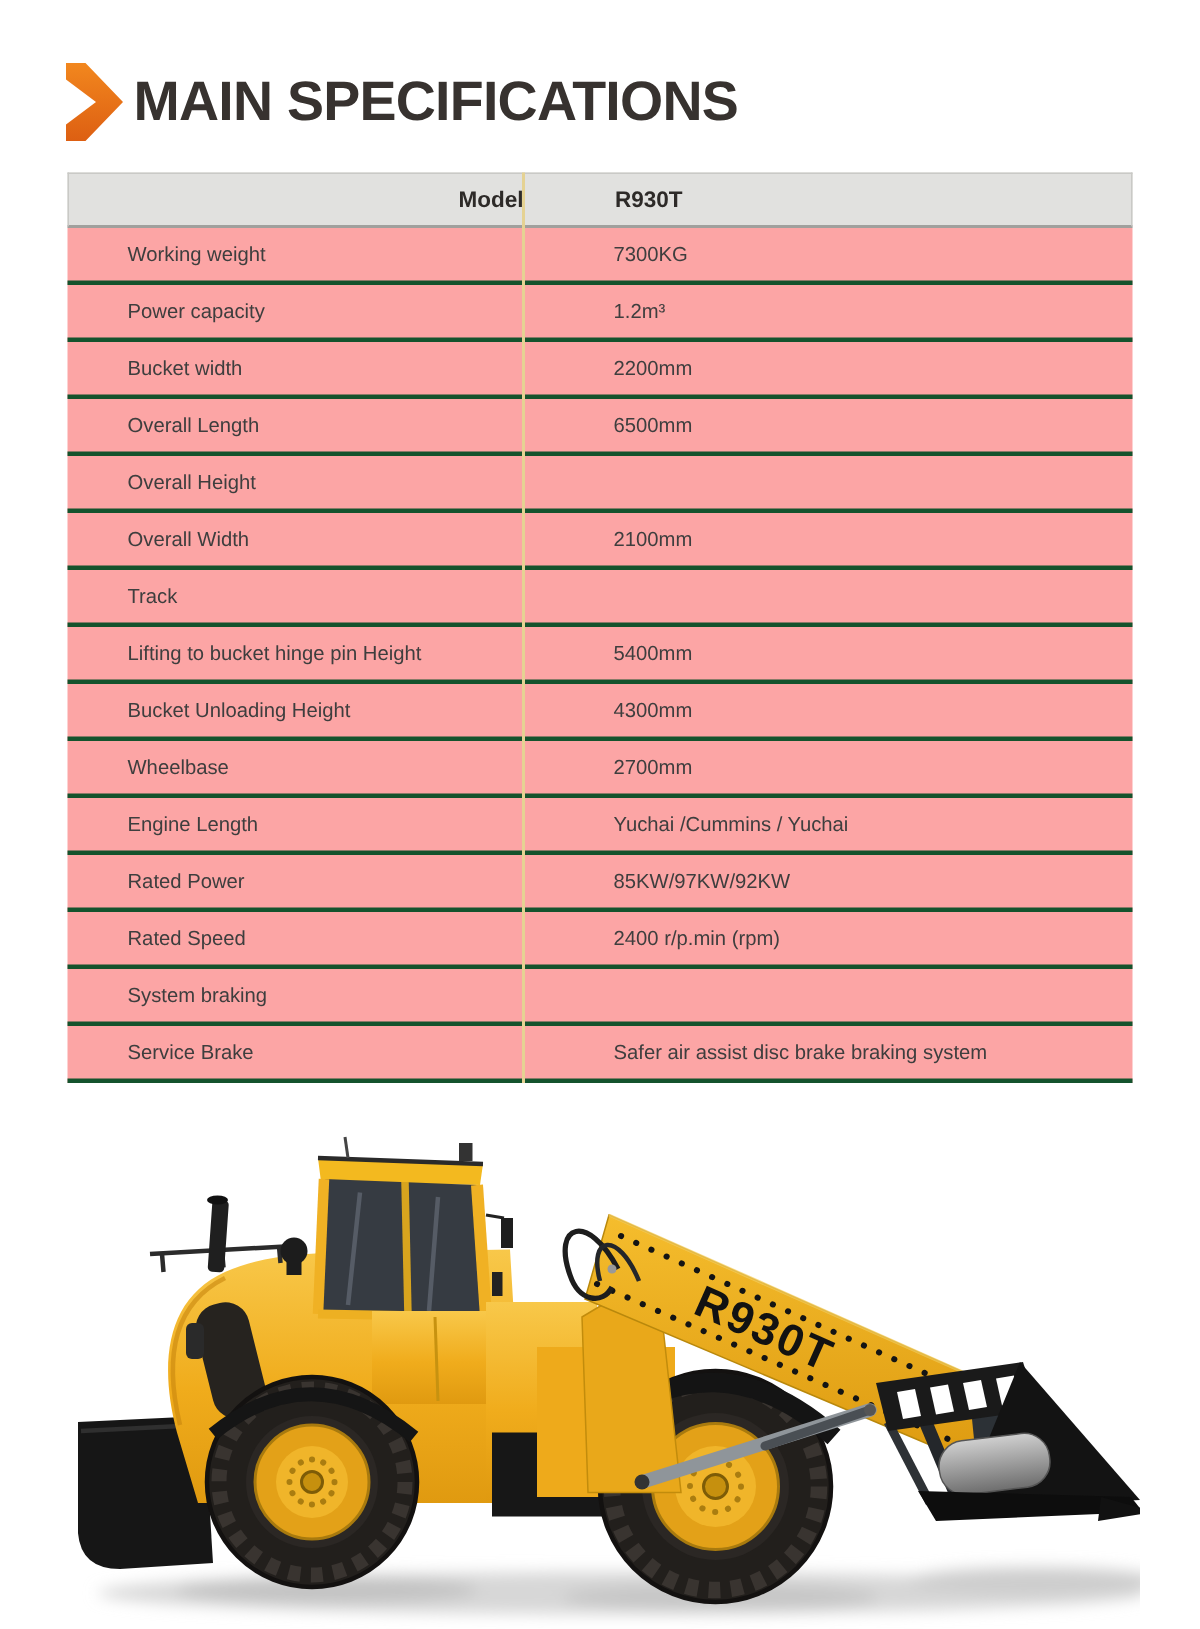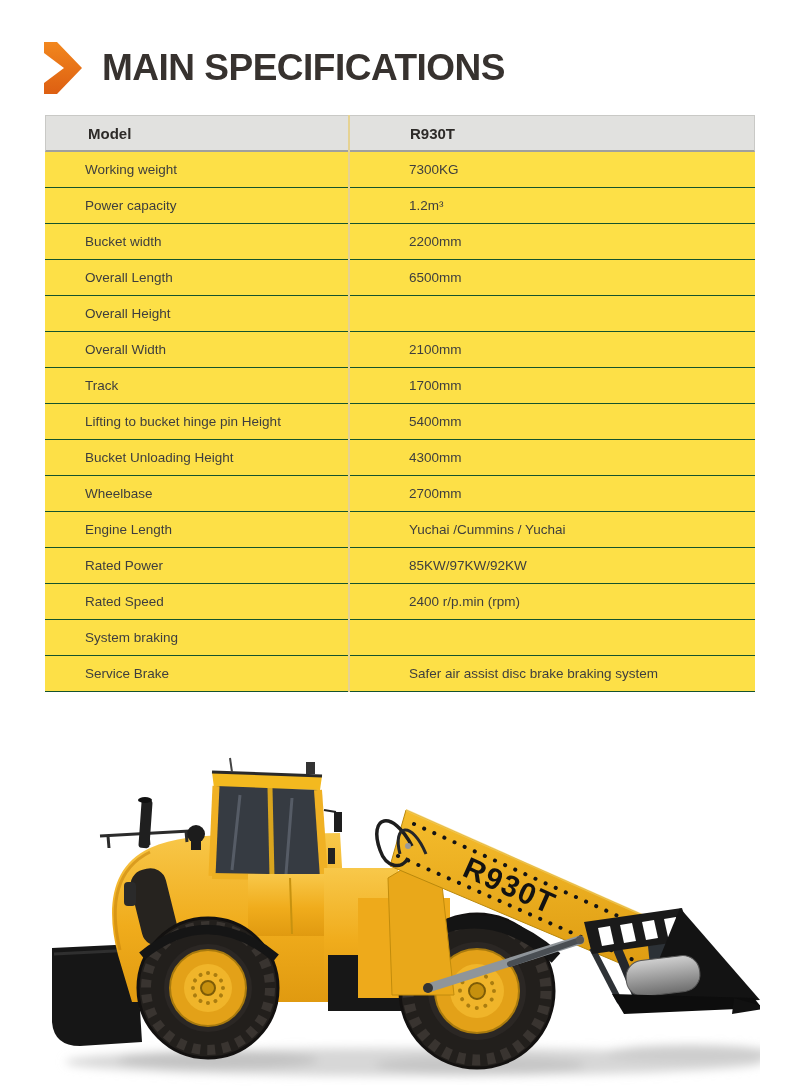--- a/index.html
+++ b/index.html
@@ -6,21 +6,21 @@
   .page{
     position:relative;
     width:800px;height:1086px;
     background:#ffffff;
     font-family:"Liberation Sans", sans-serif;
     overflow:hidden;
   }
   
   .title-row{
     position:absolute;left:40px;top:40px;
-    display:flex;align-items:center;gap:16px;
+    display:flex;align-items:center;gap:3px;
   }
   .title-icon{width:46px;height:56px;flex:0 0 auto;}
   .page-title{
     margin:0;
     font-size:37px;
     font-weight:700;
     letter-spacing:-0.5px;
     color:#37322f;
     white-space:nowrap;
   }
@@ -35,26 +35,26 @@
   }
   .thead{
     display:flex;align-items:center;height:34px;
     background:#e1e1df;
     border:1px solid #c9c9c6;
     border-bottom:2px solid #a0a09d;
     font-weight:700;font-size:15px;color:#2d2a28;
   }
   .trow{
     display:flex;align-items:center;height:35px;
-    border-bottom:1px solid #14532d;
-    background:#fde047;
+    border-bottom:3px solid #14532d;
+    background:#fca5a5;
   }
   .c-label{width:303px;flex:0 0 auto;padding-left:40px;box-sizing:border-box;}
   .c-value{flex:1;padding-left:61px;box-sizing:border-box;}
-  .thead .c-label{padding-left:42px;}
+  .thead .c-label{padding-left:42px;text-align:right;}
   
   .machine-wrap{position:absolute;left:40px;top:750px;width:720px;height:336px;}
 </style>
 </head>
 <body>
 
 <div class="page">
 
   <div class="title-row">
     <svg class="title-icon" viewBox="0 0 46 56" aria-hidden="true">
@@ -95,21 +95,20 @@
     </div>
     <div class="trow">
       <span class="c-label">Overall Height</span>
     </div>
     <div class="trow">
       <span class="c-label">Overall Width</span>
       <span class="c-value">2100mm</span>
     </div>
     <div class="trow">
       <span class="c-label">Track</span>
-      <span class="c-value">1700mm</span>
     </div>
     <div class="trow">
       <span class="c-label">Lifting to bucket hinge pin Height</span>
       <span class="c-value">5400mm</span>
     </div>
     <div class="trow">
       <span class="c-label">Bucket Unloading Height</span>
       <span class="c-value">4300mm</span>
     </div>
     <div class="trow">

